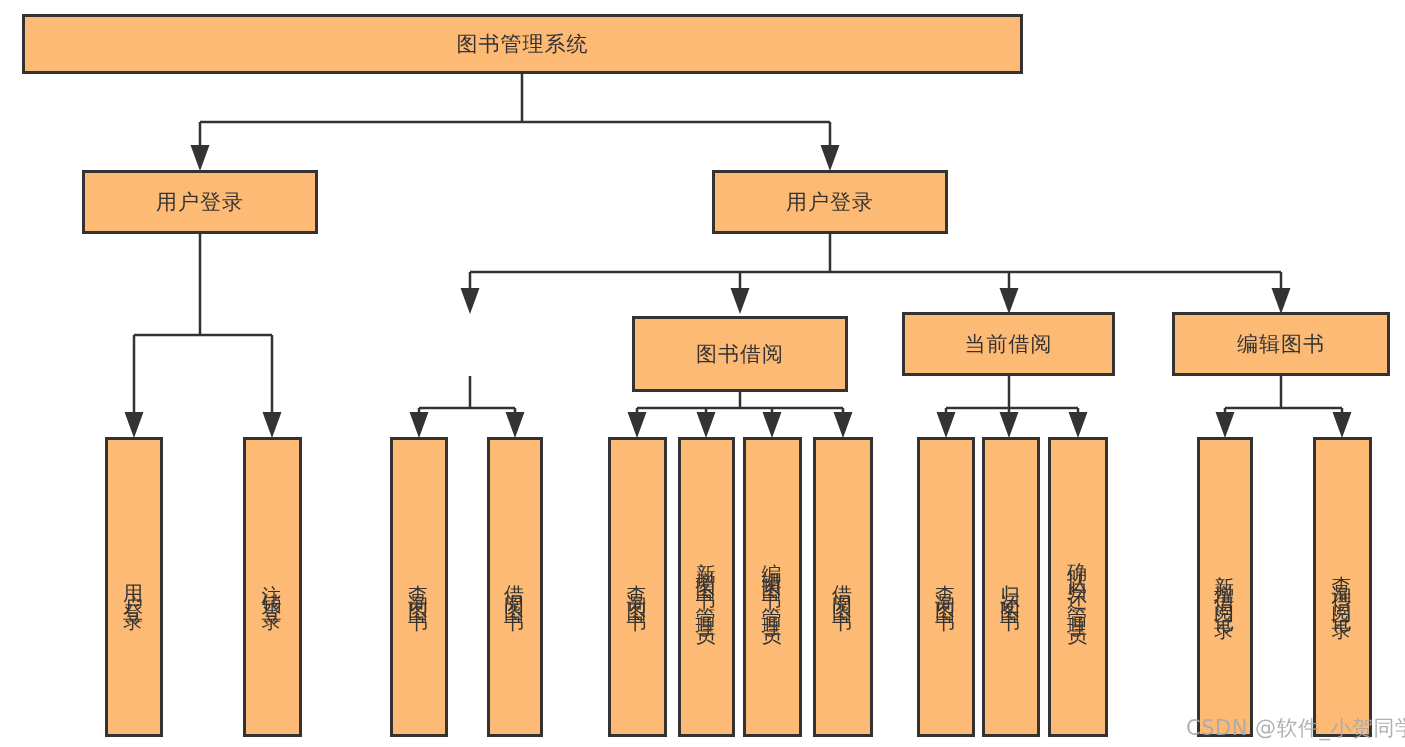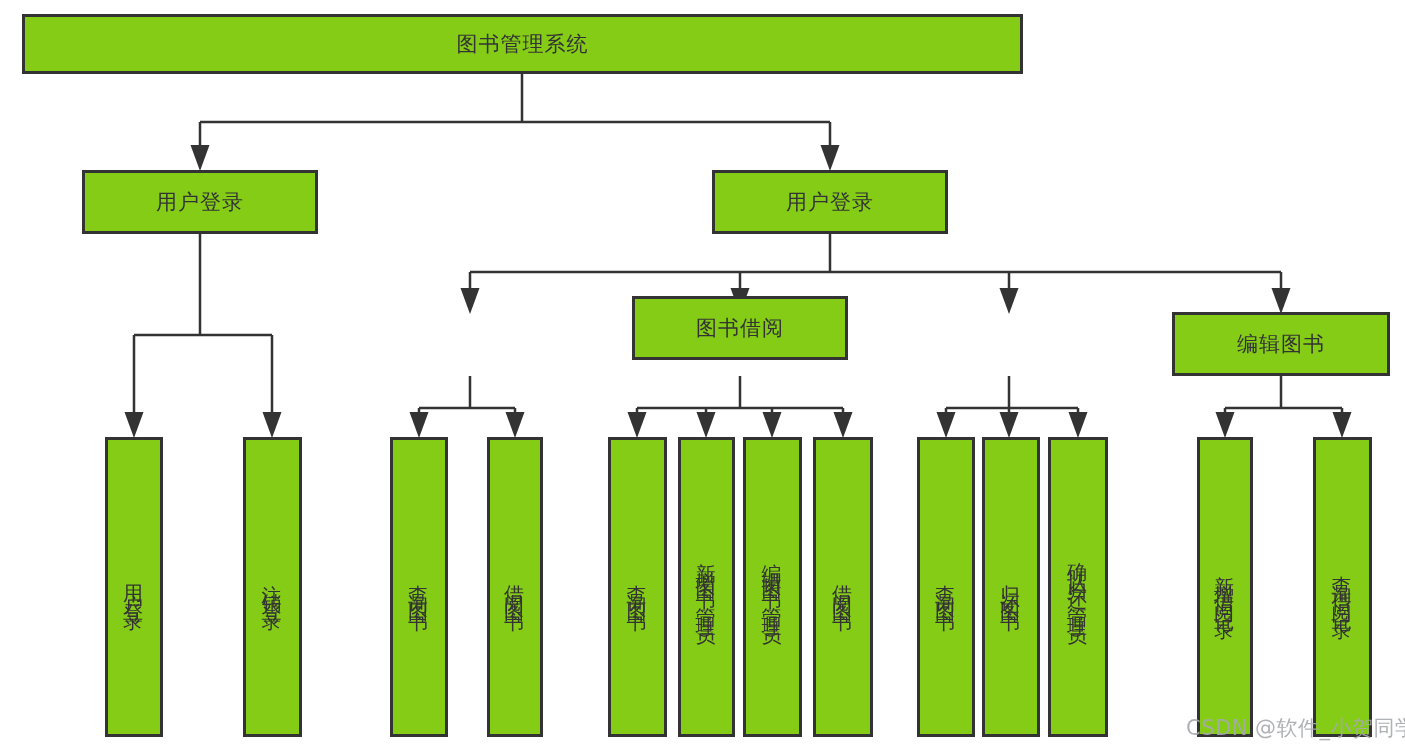--- a/index.html
+++ b/index.html
@@ -19,21 +19,21 @@
     position: absolute;
     left: 0;
     top: 0;
     width: 1405px;
     height: 747px;
   }
   .node {
     position: absolute;
     box-sizing: border-box;
     border: 3px solid #333333;
-    background: #84cc16;
+    background: #fdba74;
     display: flex;
     align-items: center;
     justify-content: center;
     color: #333333;
     z-index: 2;
   }
   .node .h-label {
     font-size: 21px;
     letter-spacing: 1px;
     white-space: nowrap;
@@ -106,22 +106,25 @@
     <span class="h-label">图书管理系统</span>
   </div>
 
   <div class="node" style="left:82px; top:170px; width:236px; height:64px">
     <span class="h-label">用户登录</span>
   </div>
   <div class="node" style="left:712px; top:170px; width:236px; height:64px">
     <span class="h-label">用户登录</span>
   </div>
 
-  <div class="node" style="left:632px; top:296px; width:216px; height:64px">
+  <div class="node" style="left:632px; top:316px; width:216px; height:76px">
     <span class="h-label">图书借阅</span>
+  </div>
+  <div class="node" style="left:902px; top:312px; width:213px; height:64px">
+    <span class="h-label">当前借阅</span>
   </div>
   <div class="node" style="left:1172px; top:312px; width:218px; height:64px">
     <span class="h-label">编辑图书</span>
   </div>
 
   <div class="node leaf" style="left:105px; top:437px; width:58px; height:300px">
     <span class="v-label">用户登录</span>
   </div>
   <div class="node leaf" style="left:243px; top:437px; width:59px; height:300px">
     <span class="v-label">注销登录</span>

